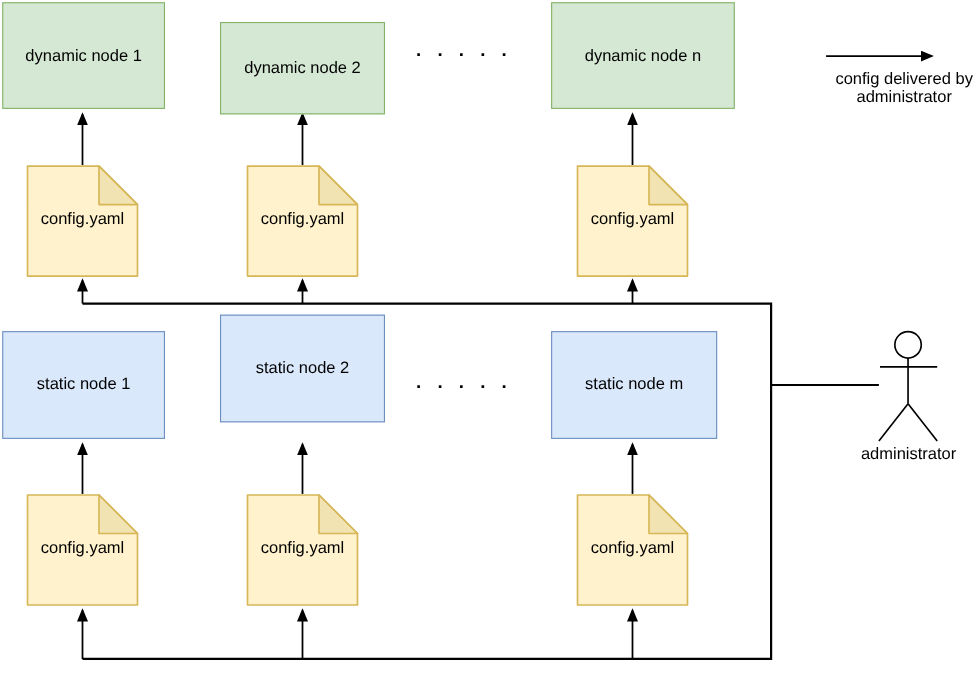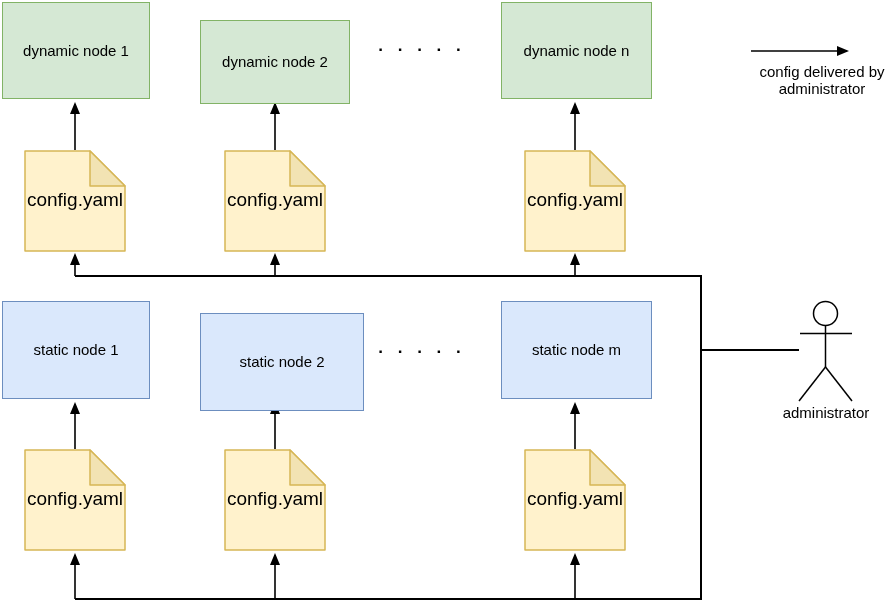--- a/index.html
+++ b/index.html
@@ -38,21 +38,21 @@
     border-width: 1.5px;
   }
   .node.dynamic { background: var(--dynamic-fill); border-color: var(--dynamic-stroke); }
   .node.static  { background: var(--static-fill);  border-color: var(--static-stroke);  }
   .file-label {
     position: absolute;
     width: 100px;
     height: 30px;
     line-height: 30px;
     text-align: center;
-    font-size: 19px;
+    font-size: 15px;
   }
   .dots {
     position: absolute;
     width: 90px;
     height: 20px;
     line-height: 20px;
     text-align: center;
     font-weight: 700;
     font-size: 17px;
     letter-spacing: 5px;
@@ -156,29 +156,29 @@
       <path class="figure" d="M825.5,367 L852,401"></path>
     </g>
   </svg>
 
   <div class="node dynamic" style="left:2px;top:2px;width:148px;height:97px;">
     <span>dynamic node 1</span>
   </div>
   <div class="node dynamic" style="left:200px;top:20px;width:150px;height:84px;">
     <span>dynamic node 2</span>
   </div>
-  <div class="node dynamic" style="left:501px;top:2px;width:151px;height:97px;">
+  <div class="node dynamic" style="left:501px;top:2px;width:167px;height:97px;">
     <span>dynamic node n</span>
   </div>
   <div class="dots" style="left:377px;top:36px;">. . . . .</div>
 
   <div class="node static" style="left:2px;top:301px;width:148px;height:98px;align-items:center;">
     <span>static node 1</span>
   </div>
-  <div class="node static" style="left:200px;top:313px;width:164px;height:98px;text-align:right;">
+  <div class="node static" style="left:200px;top:286px;width:150px;height:98px;text-align:right;">
     <span>static node 2</span>
   </div>
   <div class="node static" style="left:501px;top:301px;width:151px;height:98px;text-align:right;">
     <span>static node m</span>
   </div>
   <div class="dots" style="left:377px;top:338px;">. . . . .</div>
 
   <div class="file-label" style="left:25px;top:185px;">config.yaml</div>
   <div class="file-label" style="left:225px;top:185px;">config.yaml</div>
   <div class="file-label" style="left:525px;top:185px;">config.yaml</div>

